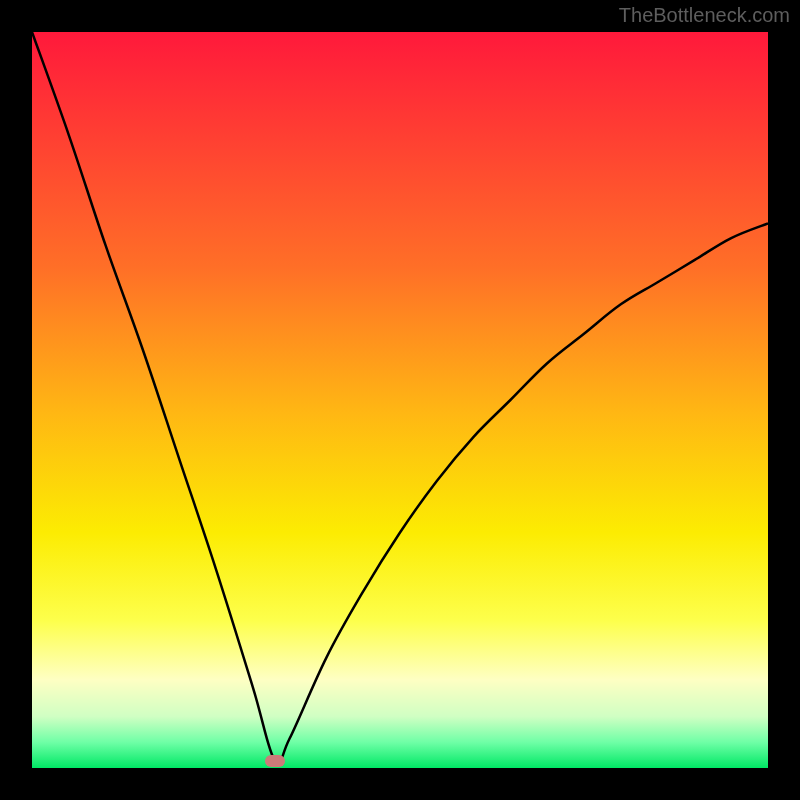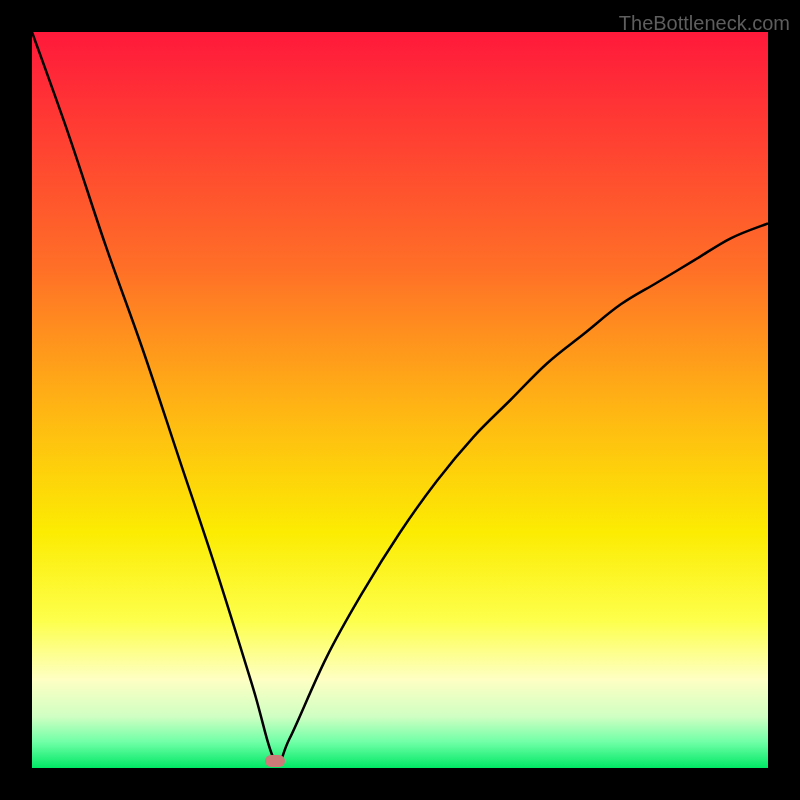--- a/index.html
+++ b/index.html
@@ -7,21 +7,21 @@
     padding: 0;
     width: 800px;
     height: 800px;
     background: #000000;
     position: relative;
     overflow: hidden;
     font-family: Arial, Helvetica, sans-serif;
   }
   .attribution {
     position: absolute;
-    top: 12px;
+    top: 4px;
     right: 10px;
     color: #5e5e5e;
     font-size: 20px;
     font-weight: 500;
     z-index: 10;
   }
   .plot-area {
     position: absolute;
     left: 32px;
     top: 32px;

